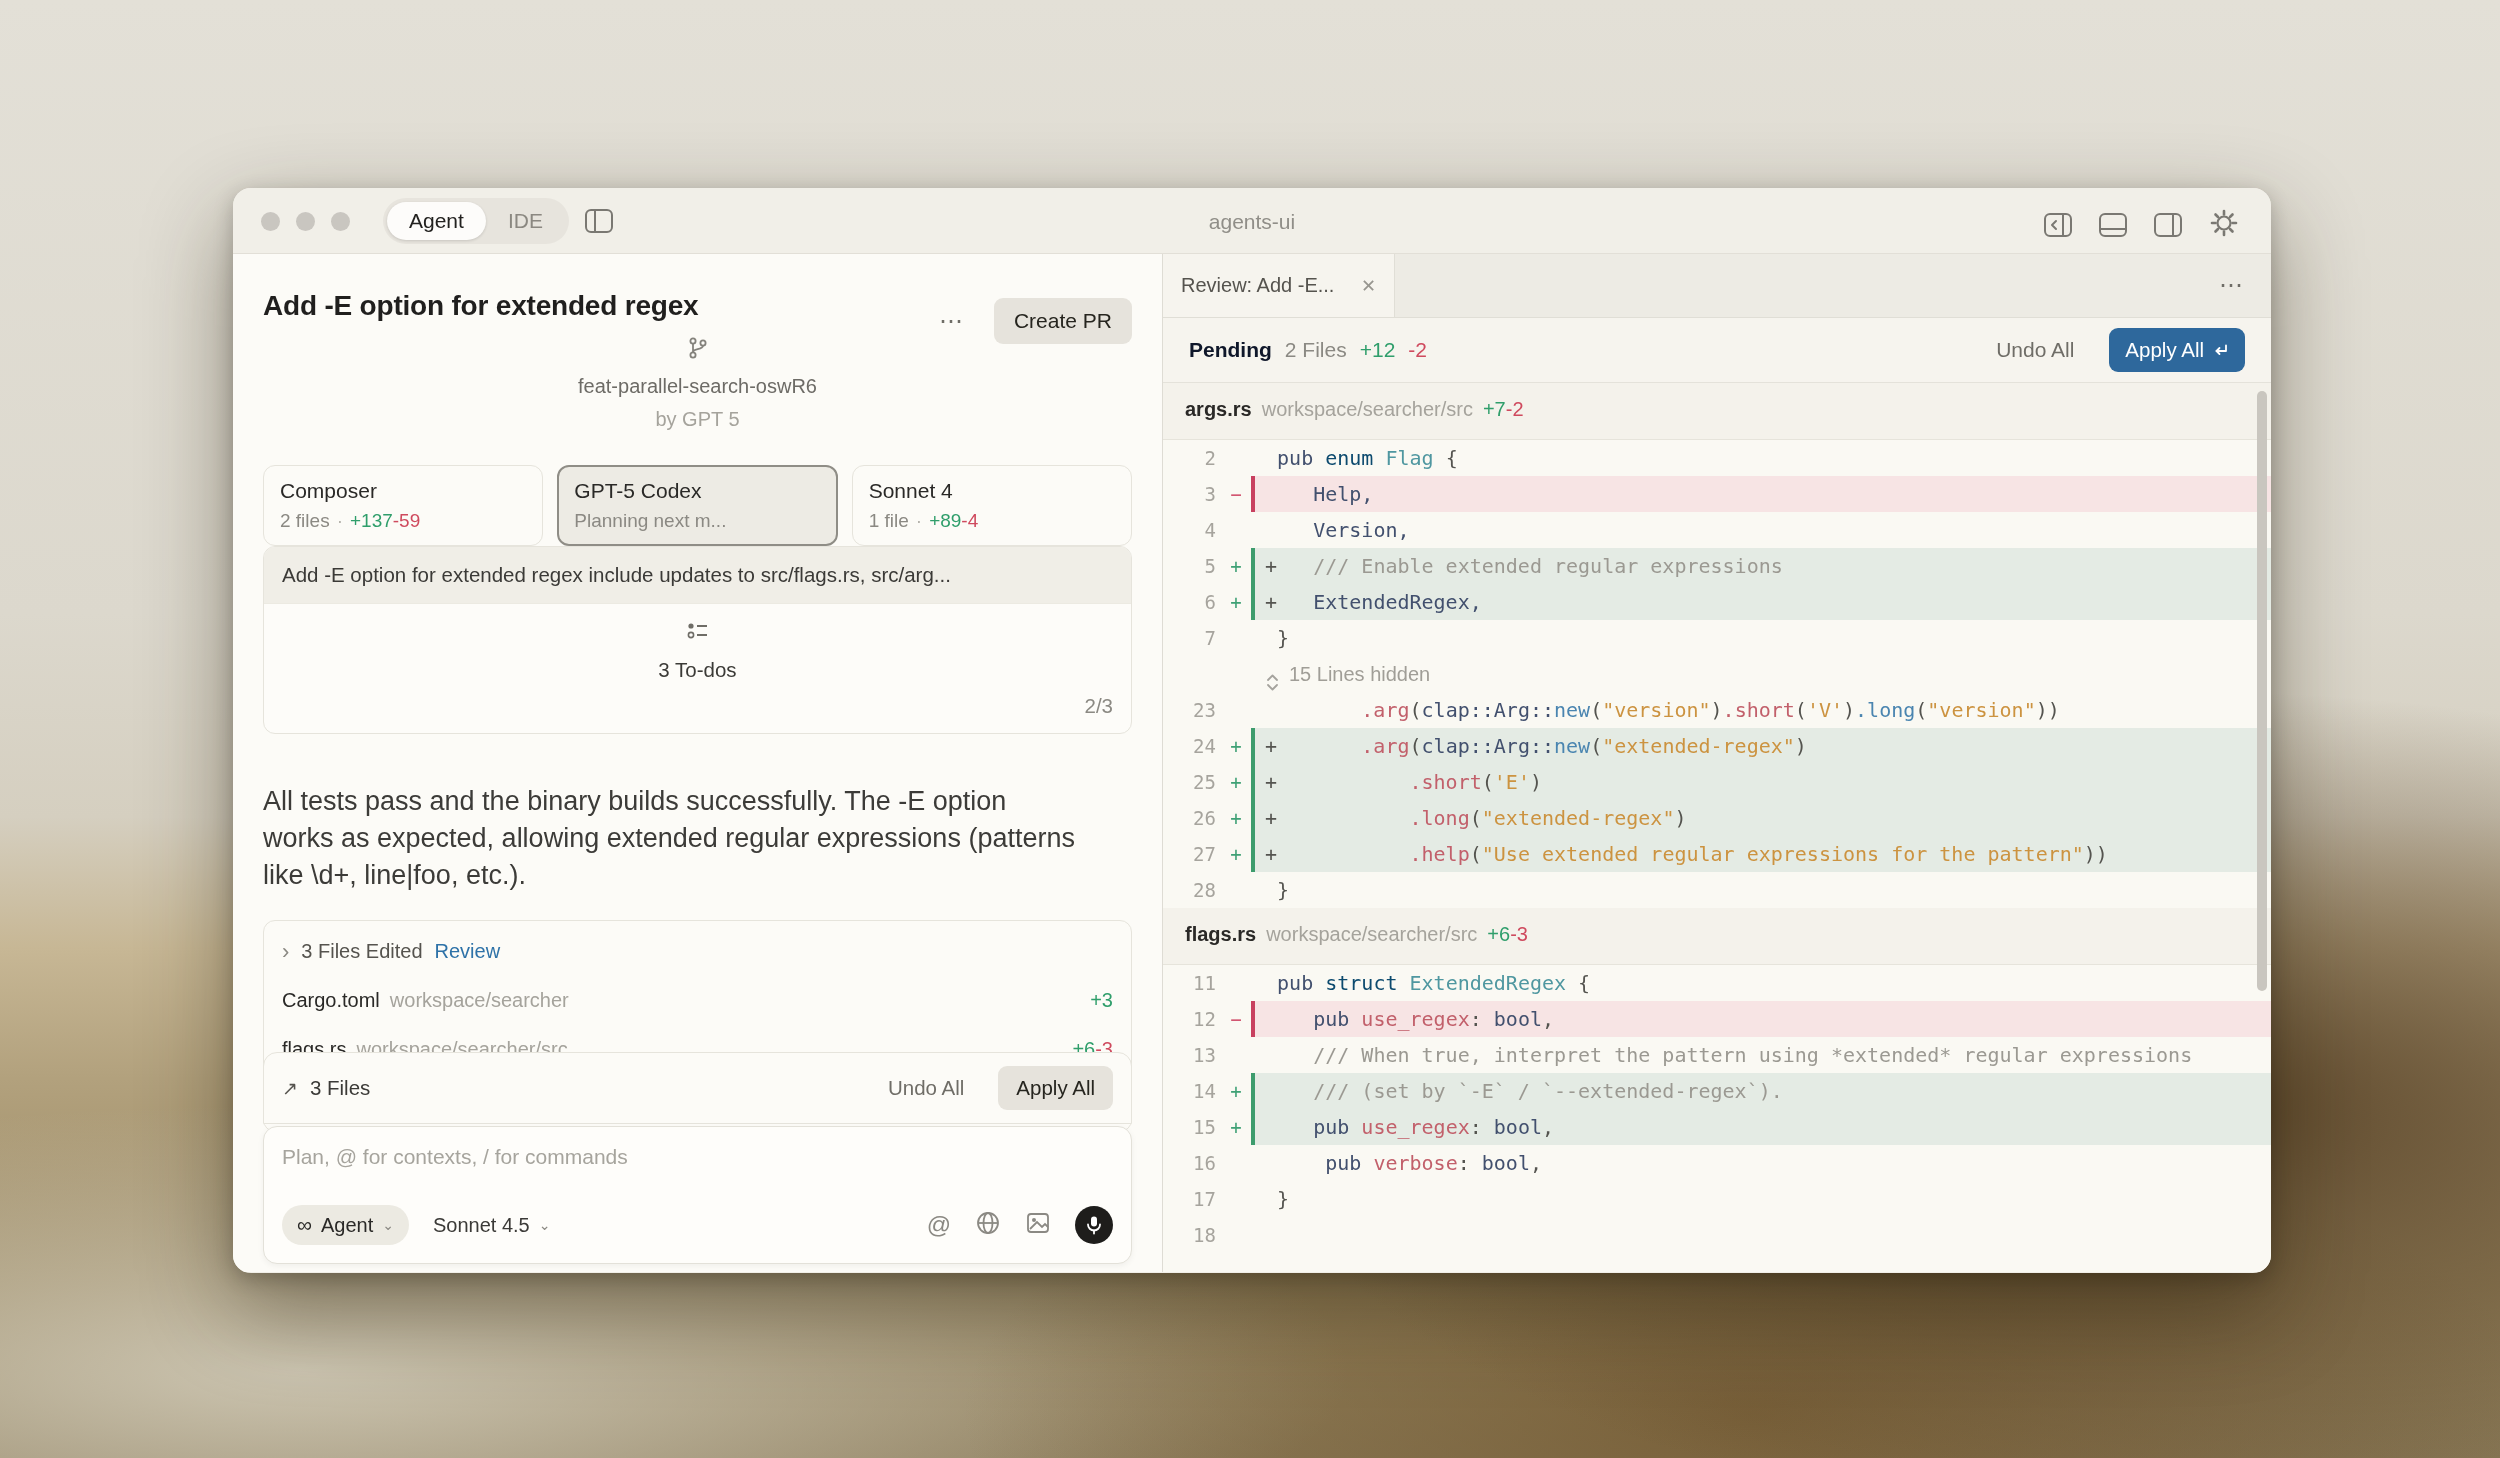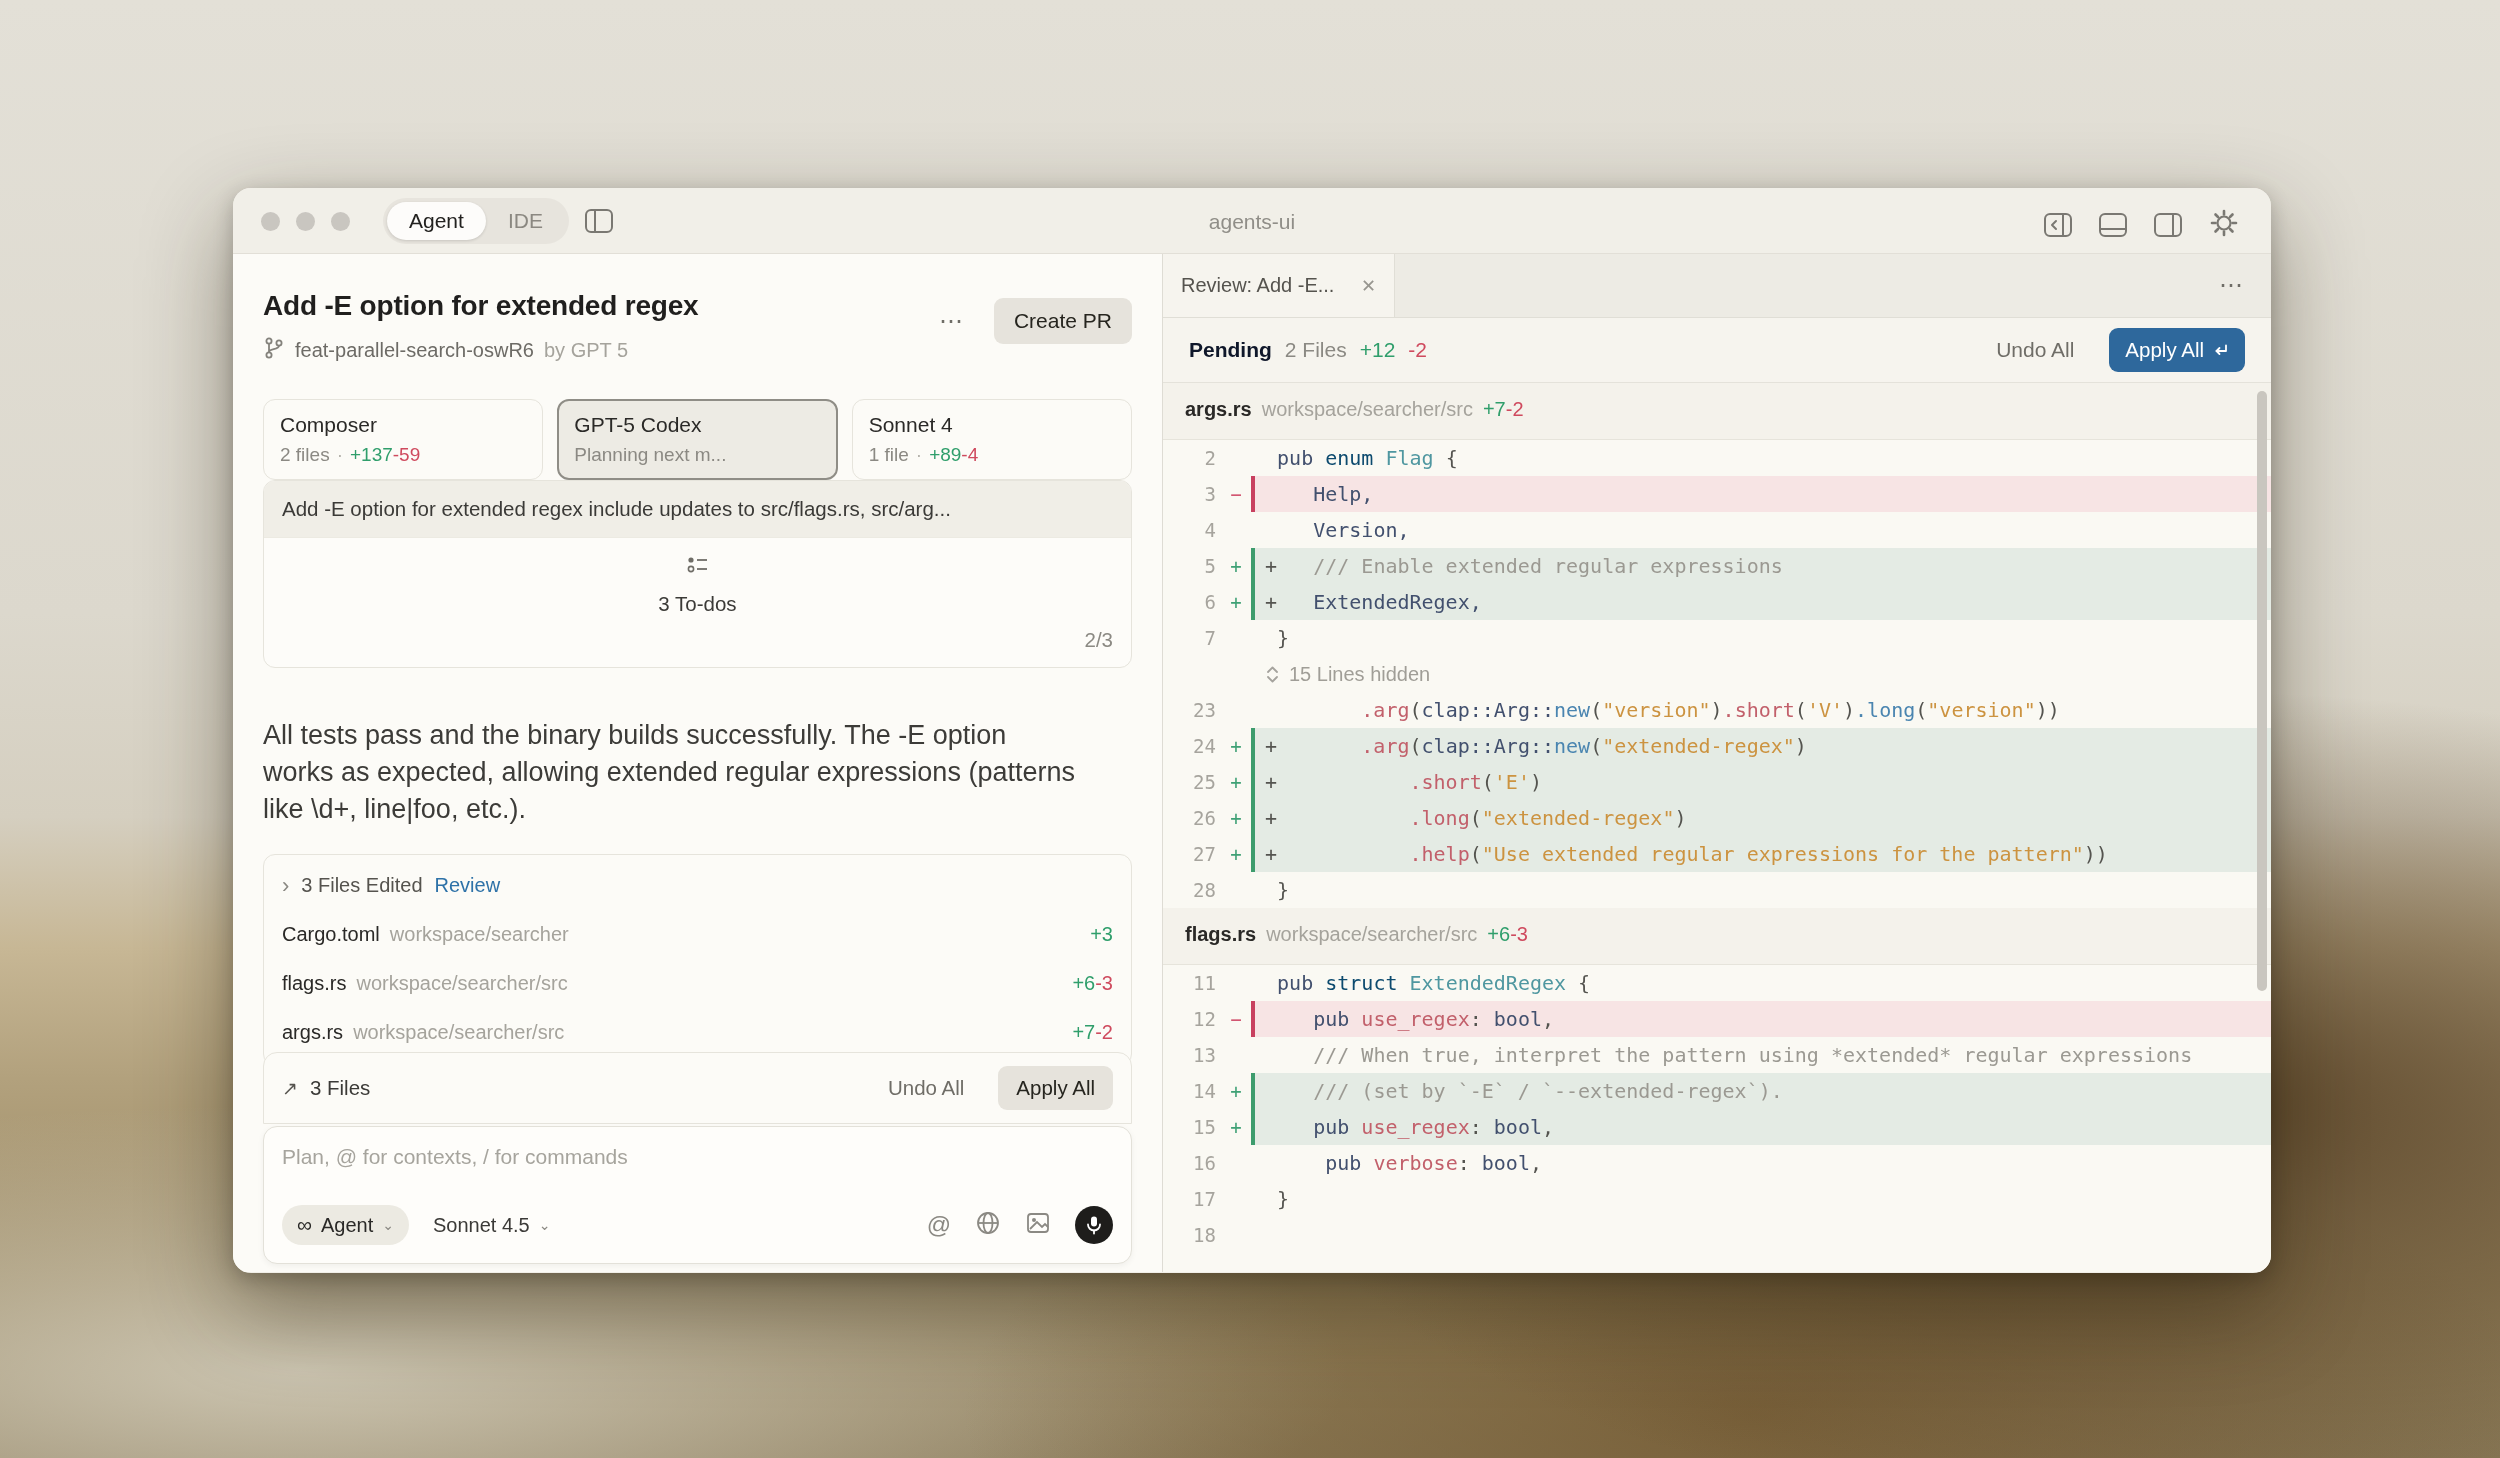--- a/index.html
+++ b/index.html
@@ -30,21 +30,21 @@
   .tb-icons { position:absolute; right:32px; top:20px; display:flex; gap:27px; align-items:center; }
   .icon-box { width:28px; height:24px; border:2px solid #7a7872; border-radius:6px; position:relative; }
   .icon-box .vline { position:absolute; right:6px; top:-1px; bottom:-1px; width:2px; background:#7a7872; }
   .icon-box .hline { position:absolute; left:-1px; right:-1px; bottom:5px; height:2px; background:#7a7872; }
   .icon-box svg { position:absolute; left:2px; top:3px; }
   
   .main { display:flex; height:1018px; }
   .chat { width:930px; flex:none; background:#fcfbf7; border-right:1px solid #dedcd4; position:relative; padding:30px 30px 0; }
   
   .page-title { font-size:28px; font-weight:700; color:#201f1e; margin:6px 0 14px; letter-spacing:-.2px; }
-  .meta { display:flex; align-items:center; gap:10px; font-size:20px; color:#6d6b66; }
+  .meta { display:flex; align-items:center; gap:10px; font-size:20px; color:#6d6b66;flex-direction:column; }
   .meta .by { color:#a5a39c; }
   .header-actions { position:absolute; top:44px; right:30px; display:flex; align-items:center; gap:30px; }
   .ellipsis-btn { color:#6f6d67; font-size:24px; letter-spacing:1px; }
   .create-pr { background:#e6e3dc; border-radius:9px; padding:11px 20px; font-size:21px; color:#26251f; }
   
   .cards { display:flex; gap:14px; margin-top:34px; }
   .card { flex:1; border:1px solid #e6e4dc; border-radius:12px; padding:13px 16px; background:#fcfbf7; }
   .card.selected { border:2px solid #8f8d86; background:#edebe4; padding:12px 15px; }
   .card-title { font-size:21px; color:#2a2927; font-weight:500; margin-bottom:7px; }
   .card-sub { font-size:19px; color:#8b8983; display:flex; gap:7px; align-items:baseline; }
@@ -99,21 +99,21 @@
   .fh-path { color:#a5a39c; }
   .fh-stats { display:flex; }
   .code-block { font-family:"DejaVu Sans Mono", monospace; font-size:20px; }
   .code-line { display:flex; height:36px; align-items:stretch; }
   .ln { width:58px; flex:none; text-align:right; color:#a6a49d; font-size:19px; line-height:36px; padding-right:5px; }
   .mk { width:30px; flex:none; text-align:center; line-height:36px; font-size:19px; }
   .mk.add { color:#3fa175; } .mk.del { color:#d04f6b; }
   .cc { flex:1; min-width:0; white-space:pre; overflow:hidden; line-height:36px; border-left:4px solid transparent; padding-left:10px; color:#54544f; }
   .cc.add { background:#e4ebe4; border-left-color:#3d9c6d; }
   .cc.del { background:#f7e4e4; border-left-color:#c8405f; }
-  .hidden-row .cc { color:#a09e97; font-family:"Liberation Sans", sans-serif; font-size:20px; display:flex; align-items:center; gap:9px; padding-left:10px; }
+  .hidden-row .cc { color:#a09e97; font-family:"Liberation Sans", sans-serif; font-size:20px; display:flex; align-items:flex-end; gap:9px; padding-left:10px; }
   .tok-kw { color:#42506e; } .tok-kw2 { color:#0c4a6e; } .tok-ty { color:#4f97a0; }
   .tok-pl { color:#54544f; } .tok-cm { color:#9b9992; } .tok-st { color:#cc9340; }
   .tok-mr { color:#c2606b; } .tok-mb { color:#4a85b0; }
   .scroll-thumb { position:absolute; right:4px; top:8px; width:10px; height:600px; background:#c9c6bf; border-radius:5px; }
 </style>
 </head>
 <body>
 
 <div class="window">
 

